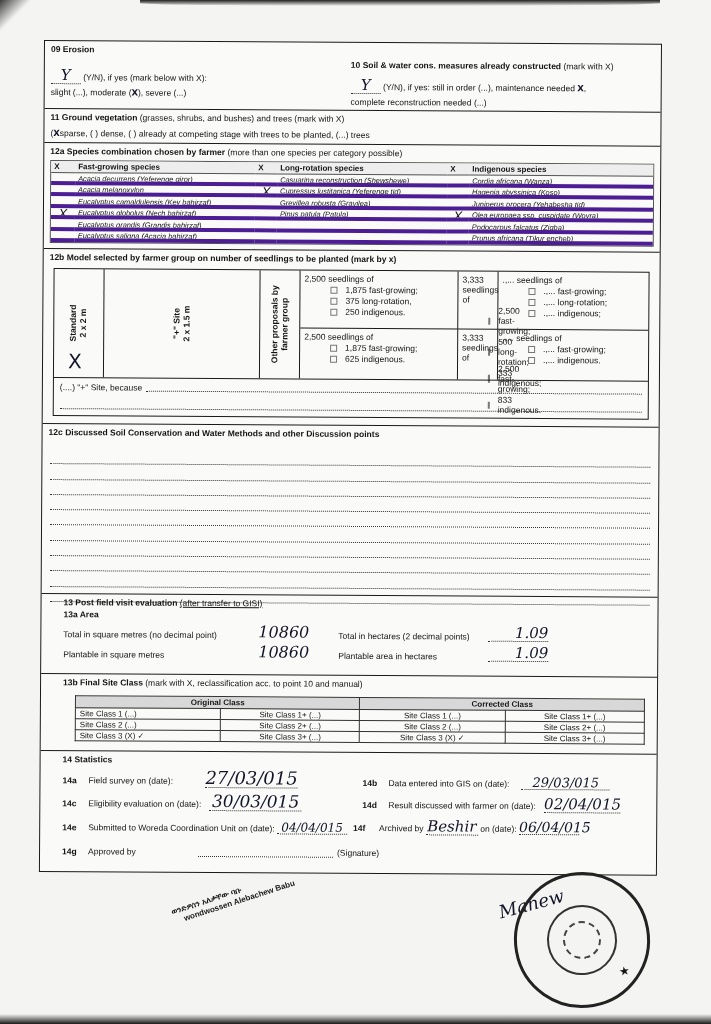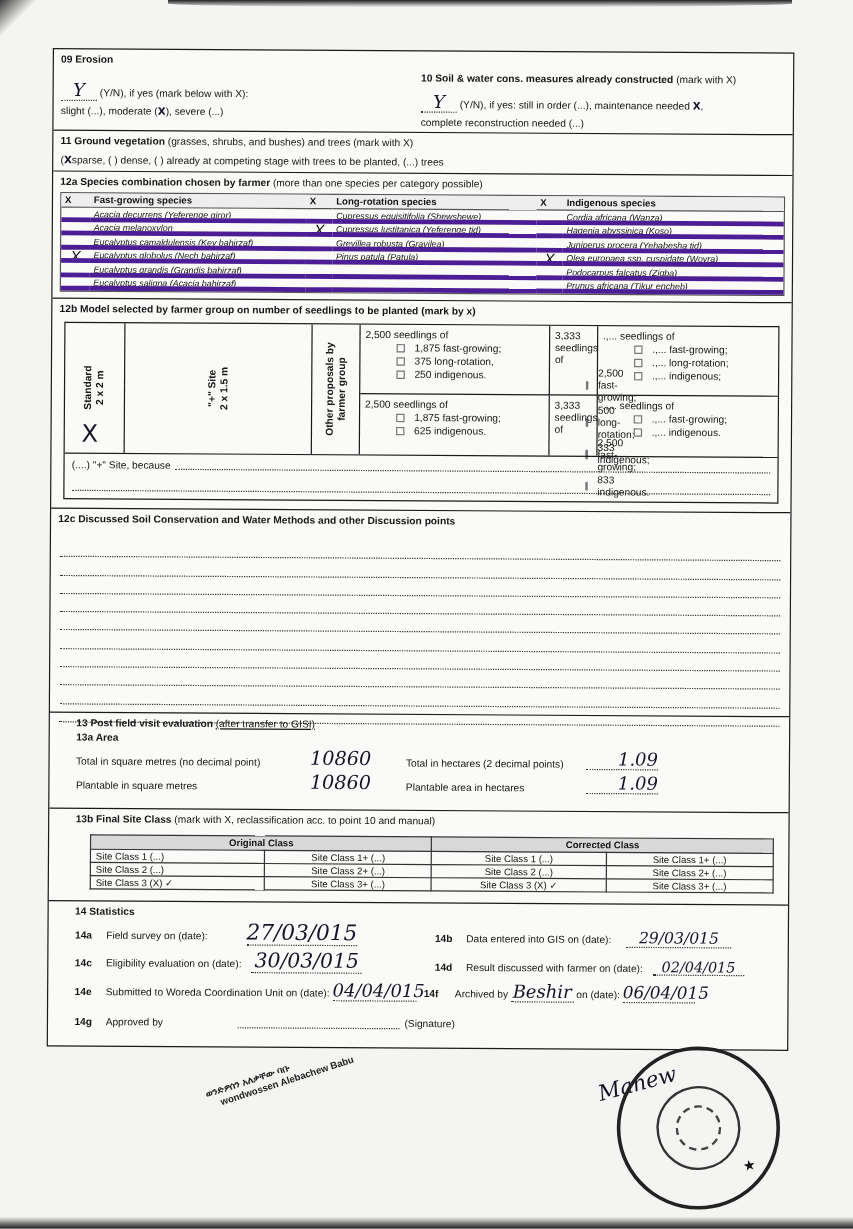--- a/index.html
+++ b/index.html
@@ -154,21 +154,21 @@
       <div class="hd">X</div>
       <div class="hd">Fast-growing species</div>
       <div class="hd">X</div>
       <div class="hd">Long-rotation species</div>
       <div class="hd">X</div>
       <div class="hd">Indigenous species</div>
 
       <div class="sp-cell mk"></div>
       <div class="sp-cell">Acacia decurrens (Yeferenge giror)</div>
       <div class="sp-cell mk"></div>
-      <div class="sp-cell">Cupressus equisitifolia (Shewshewe)</div>
+      <div class="sp-cell">Casuarina reconstruction (Shewshewe)</div>
       <div class="sp-cell mk"></div>
       <div class="sp-cell">Cordia africana (Wanza)</div>
 
       <div class="sp-cell mk"></div>
       <div class="sp-cell">Acacia melanoxylon</div>
       <div class="sp-cell mk">X</div>
       <div class="sp-cell">Cupressus lustitanica (Yeferenge tid)</div>
       <div class="sp-cell mk"></div>
       <div class="sp-cell">Hagenia abyssinica (Koso)</div>
 
@@ -373,25 +373,25 @@
     <div class="r14">
       <span style="width:300px;"><span class="num">14a</span><span>Field survey on (date):</span>
         <span class="dl" style="width:92px;margin-left:30px;"><span class="hand" style="font-size:18px;">27/03/015</span></span></span>
       <span><span class="num">14b</span><span>Data entered into GIS on (date):</span>
         <span class="dl" style="width:88px;margin-left:10px;"><span class="hand" style="font-size:13px;">29/03/015</span></span></span>
     </div>
     <div class="r14">
       <span style="width:300px;"><span class="num">14c</span><span>Eligibility evaluation on (date):</span>
         <span class="dl" style="width:92px;margin-left:6px;"><span class="hand" style="font-size:17px;">30/03/015</span></span></span>
       <span><span class="num">14d</span><span>Result discussed with farmer on (date):</span>
-        <span class="dl" style="width:76px;margin-left:6px;"><span class="hand" style="font-size:12px;">02/04/015</span></span></span>
+        <span class="dl" style="width:76px;margin-left:6px;"><span class="hand" style="font-size:15px;">02/04/015</span></span></span>
     </div>
     <div class="r14">
       <span><span class="num">14e</span><span>Submitted to Woreda Coordination Unit on (date):</span>
-        <span class="dl" style="width:70px;"><span class="hand" style="font-size:15px;">04/04/015</span></span></span>
+        <span class="dl" style="width:70px;"><span class="hand" style="font-size:12px;">04/04/015</span></span></span>
       <span style="margin-left:6px;"><span class="num">14f</span><span>Archived by</span>
         <span class="dl" style="width:52px;"><span class="hand" style="font-size:15px;">Beshir</span></span>
         <span>on (date):</span>
         <span class="dl" style="width:60px;"><span class="hand" style="font-size:14px;">06/04/015</span></span></span>
     </div>
     <div class="r14">
       <span class="num">14g</span>
       <span style="width:110px;">Approved by</span>
       <span class="dl" style="width:135px;"></span>
       <span style="margin-left:4px;">(Signature)</span>

